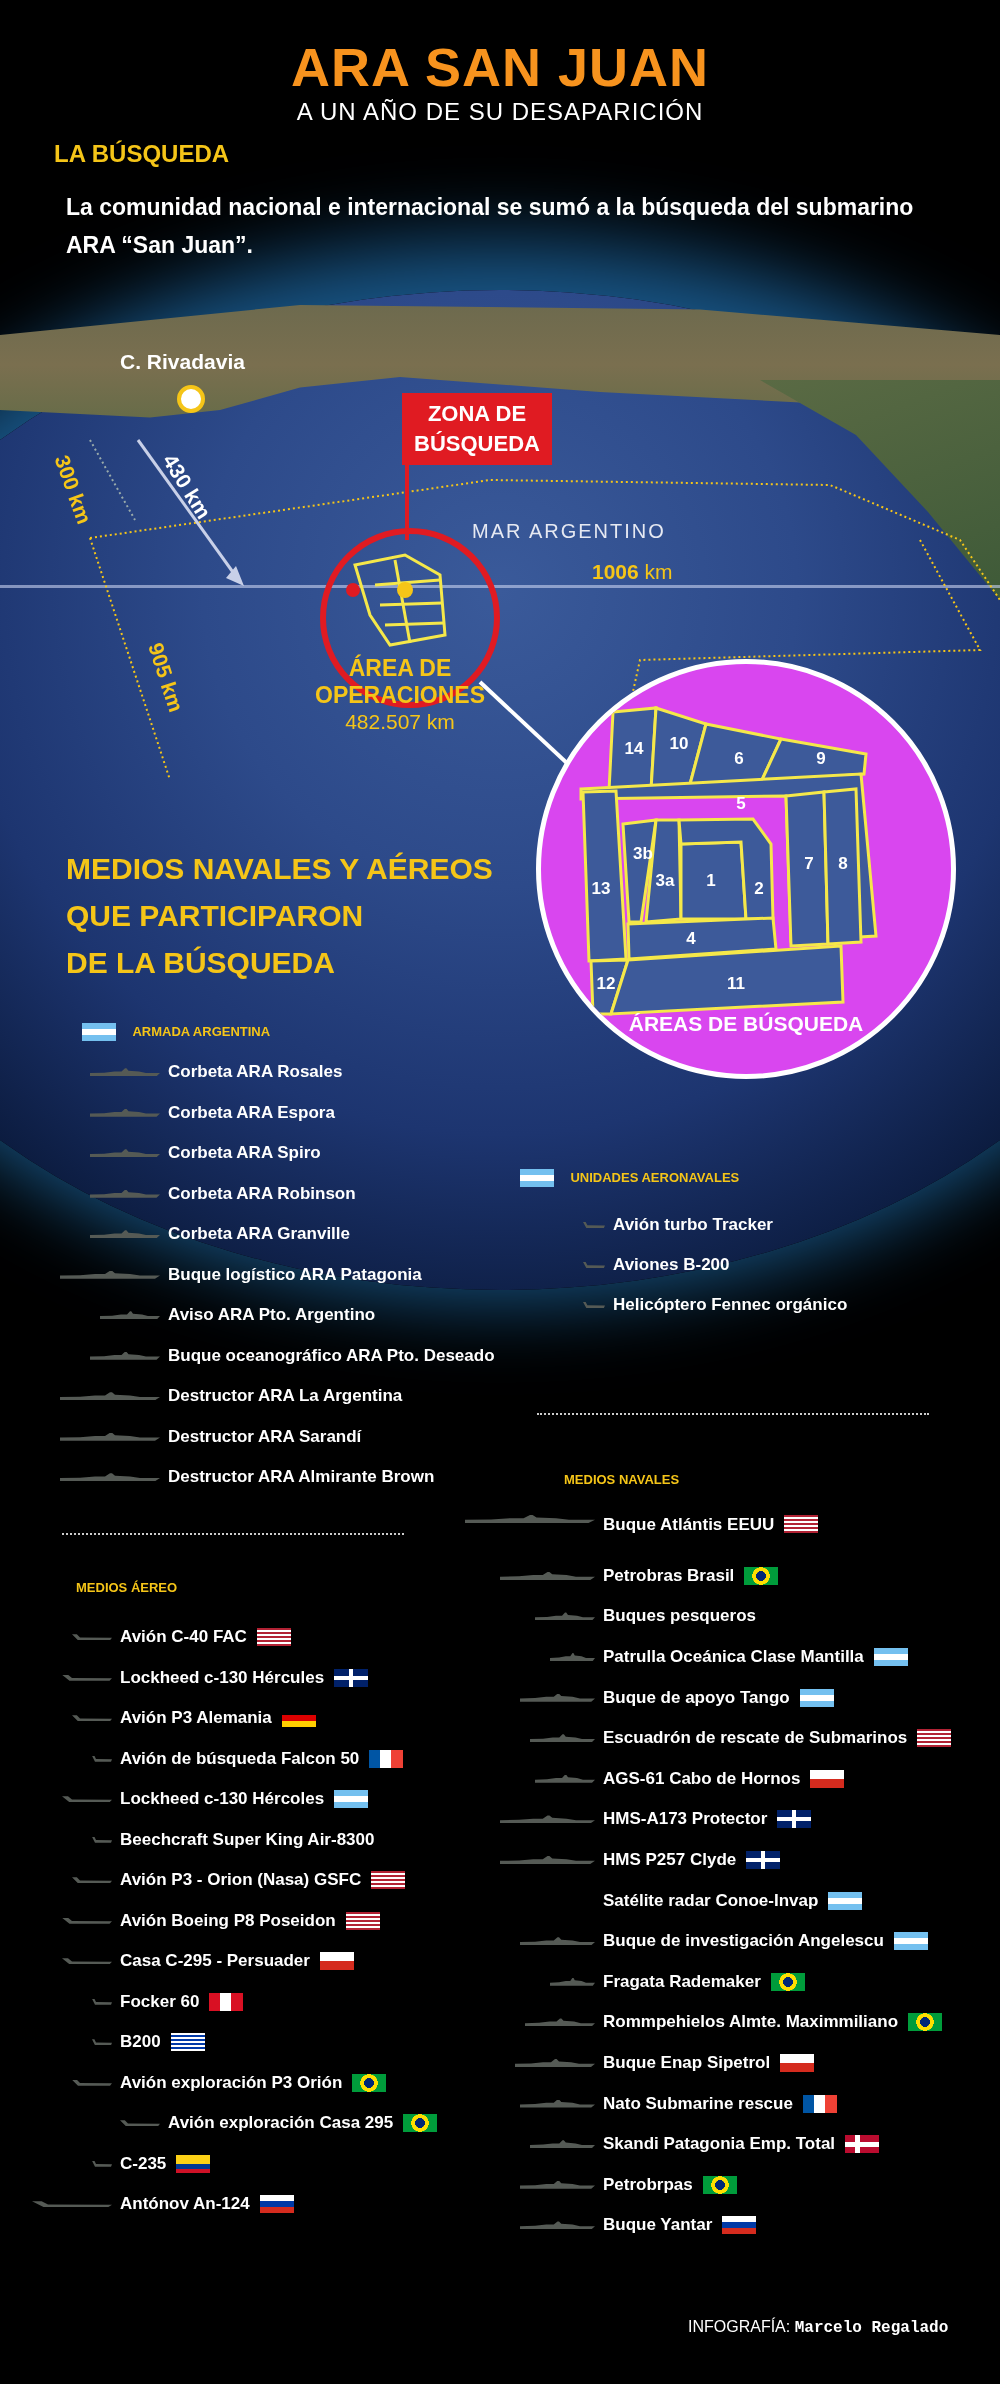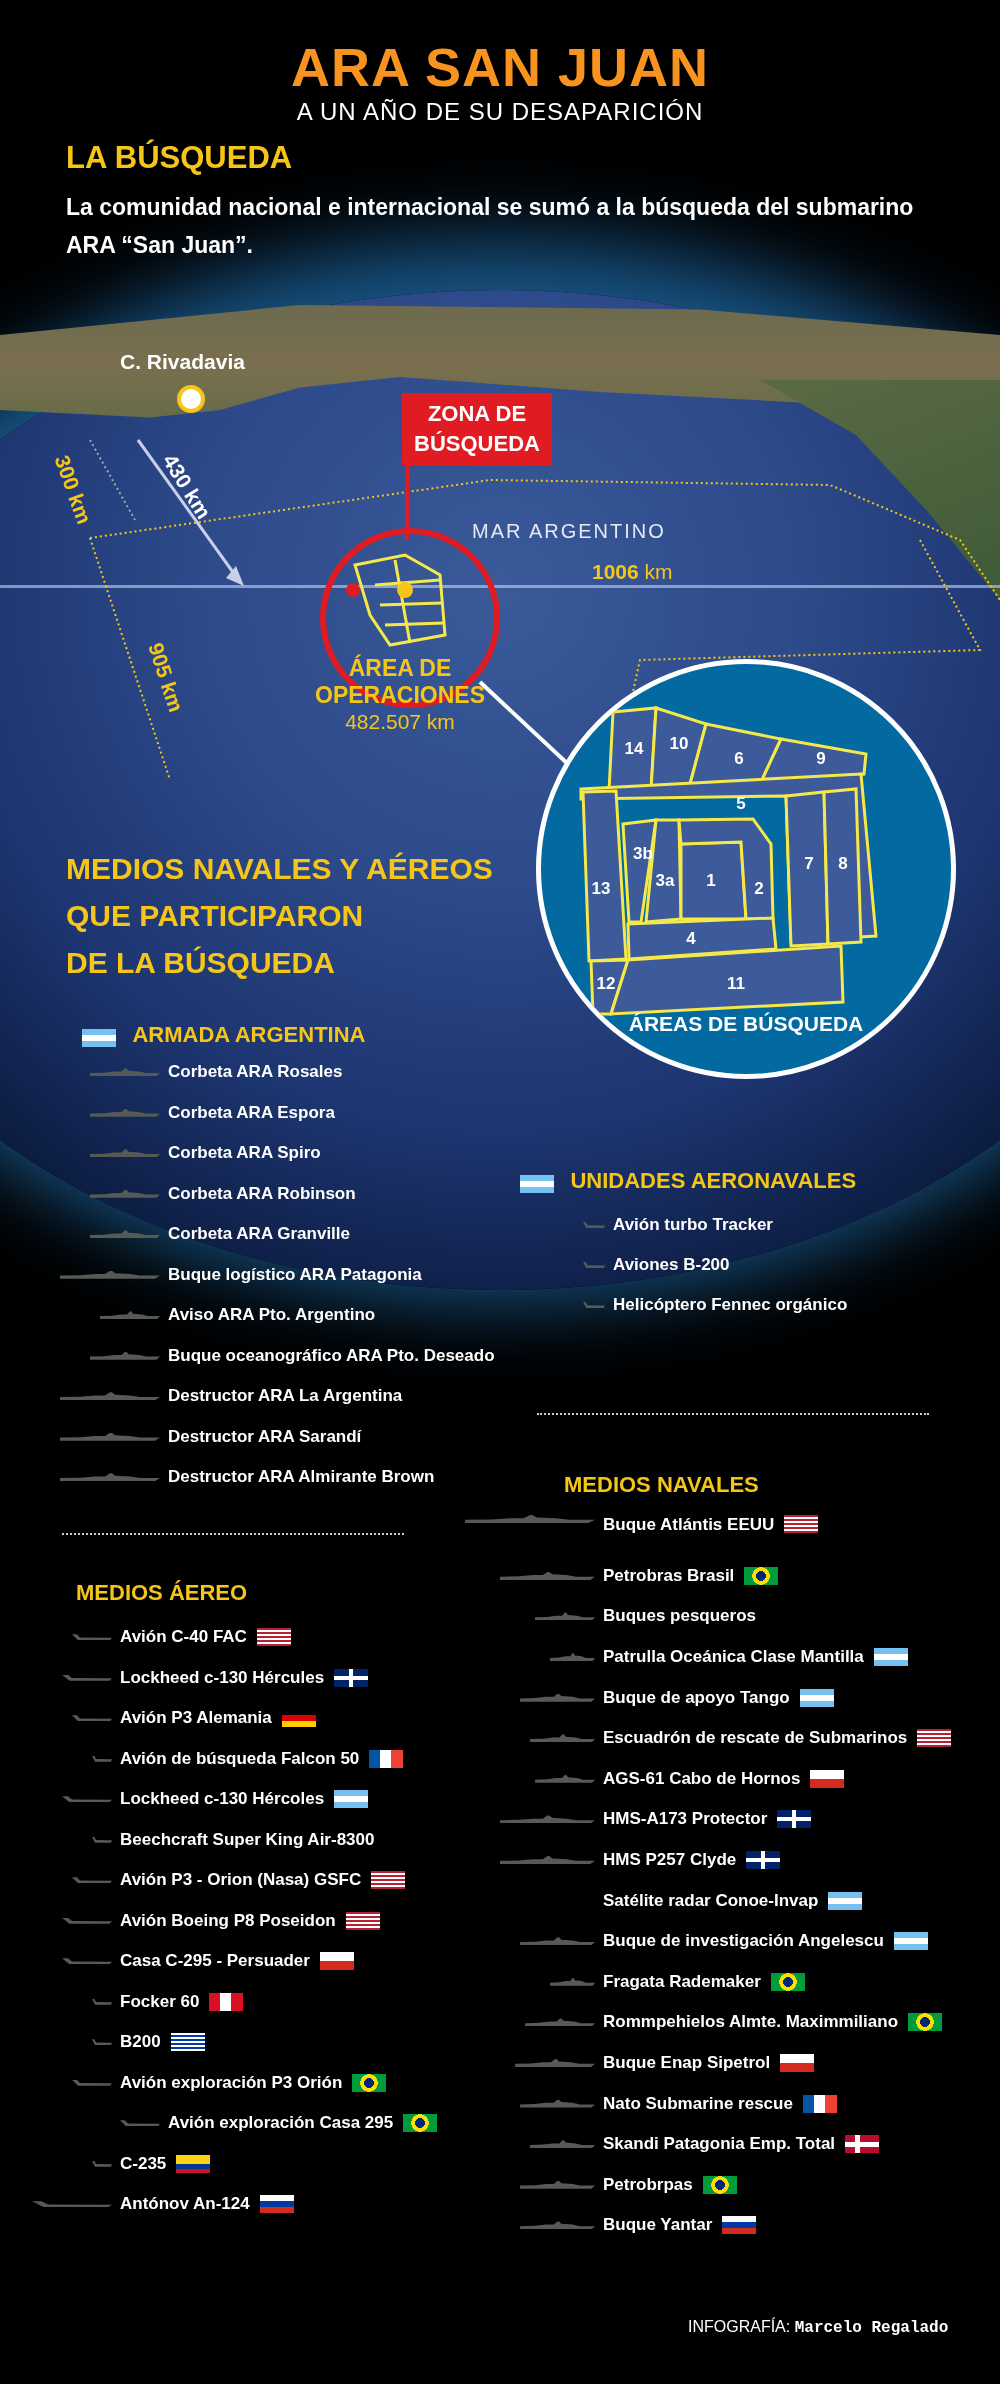--- a/index.html
+++ b/index.html
@@ -1,20 +1,20 @@
 <!DOCTYPE html>
 <html><head>
 <meta charset="utf-8">
 <style>
   html,body{margin:0;padding:0;}
   body{width:1000px;height:2384px;background:#000;position:relative;overflow:hidden;font-family:"Liberation Sans",sans-serif;color:#fff;}
   .abs{position:absolute;}
   .title{left:0;width:1000px;top:36px;text-align:center;font-size:54px;font-weight:bold;color:#f7931e;letter-spacing:1px;}
   .subtitle{left:0;width:1000px;top:98px;text-align:center;font-size:24px;letter-spacing:1px;color:#fff;}
-  .h-busq{left:66px;top:140px;font-size:31px;font-weight:bold;color:#f5c518;}
+  .h-busq{left:54px;top:140px;font-size:24px;font-weight:bold;color:#f5c518;}
   .intro{left:66px;top:188px;width:880px;font-size:23px;line-height:38px;font-weight:bold;color:#fff;}
   .globe{left:-200px;top:290px;width:1400px;height:1000px;border-radius:50%;
     background:radial-gradient(ellipse at 50% 30%, #3a5a9a 0%, #2d4a8a 30%, #1d3570 55%, #0c1c40 75%, #000 90%);
     box-shadow:0 -20px 80px 30px rgba(40,140,220,0.6);}
   .land{left:0;top:305px;width:1000px;height:150px;
     background:linear-gradient(180deg,#6d6a4e 0%,#7a6f4f 40%,#5a6a44 100%);
     clip-path:polygon(0 20%,30% 0,70% 3%,100% 20%,100% 85%,92% 100%,80% 65%,60% 58%,40% 48%,30% 55%,22% 70%,15% 75%,0 70%);}
   .land2{left:760px;top:380px;width:240px;height:220px;background:linear-gradient(160deg,#5a6a44,#3e5a38);
     clip-path:polygon(0 0,100% 0,100% 100%,70% 60%,40% 25%);}
   .pin{left:177px;top:385px;width:20px;height:20px;border-radius:50%;background:#fff;border:4px solid #f5c518;}
@@ -22,26 +22,26 @@
   .zona{left:402px;top:393px;width:150px;height:72px;background:#e01b22;color:#fff;font-weight:bold;font-size:22px;line-height:30px;text-align:center;padding-top:6px;box-sizing:border-box;}
   .zona-line{left:405px;top:465px;width:4px;height:75px;background:#e01b22;}
   .ring{left:320px;top:528px;width:168px;height:168px;border:6px solid #e01b22;border-radius:50%;}
   .hline{left:0;top:585px;width:1000px;height:3px;background:rgba(200,210,240,0.6);}
   .mar{left:472px;top:520px;font-size:20px;letter-spacing:2px;color:#e6e9f2;}
   .km1006{left:592px;top:560px;font-size:21px;color:#f5c518;}
   .km1006 b{font-weight:bold;}
   .rot{transform-origin:left top;font-size:21px;font-weight:bold;}
   .area-op{left:280px;top:655px;width:240px;text-align:center;color:#f5c518;font-weight:bold;font-size:23px;line-height:27px;}
   .area-km{left:280px;top:710px;width:240px;text-align:center;color:#f5c518;font-size:21px;}
-  .circle{left:536px;top:659px;width:420px;height:420px;border-radius:50%;background:#0369a1;border:5px solid #fff;box-sizing:border-box;overflow:hidden;}
+  .circle{left:536px;top:659px;width:420px;height:420px;border-radius:50%;background:#d946ef;border:5px solid #fff;box-sizing:border-box;overflow:hidden;}
   .connector{left:480px;top:680px;width:130px;height:4px;background:#fff;transform-origin:left center;transform:rotate(43deg);}
   .circle svg{position:absolute;left:0;top:0;}
   .circle-lbl{left:0;width:410px;top:348px;text-align:center;font-weight:bold;font-size:21px;color:#fff;}
   .h-medios{left:66px;top:845px;font-size:30px;line-height:47px;font-weight:bold;color:#f5c518;}
-  .sect{font-size:22px;font-weight:bold;color:#f5c518;}
+  .sect{font-size:13px;font-weight:bold;color:#f5c518;}
   .item{font-size:17px;font-weight:bold;color:#fff;white-space:nowrap;}
   .ship{background:#555a55;height:8px;clip-path:polygon(0 60%,20% 55%,35% 40%,45% 40%,50% 0,52% 0,55% 30%,70% 40%,80% 60%,100% 60%,95% 100%,0 100%);}
   .plane{background:#555a55;height:6px;clip-path:polygon(0 0,12% 0,20% 55%,100% 60%,95% 100%,15% 100%);}
   .flag{display:inline-block;width:34px;height:18px;vertical-align:middle;margin-left:10px;}
   .dots{border-top:2px dotted #ccc;height:0;}
   .credit{left:688px;top:2318px;font-size:16px;color:#fff;}
   .credit b{font-weight:bold;font-family:Liberation Mono, monospace;}
 </style>
 </head>
 <body>

